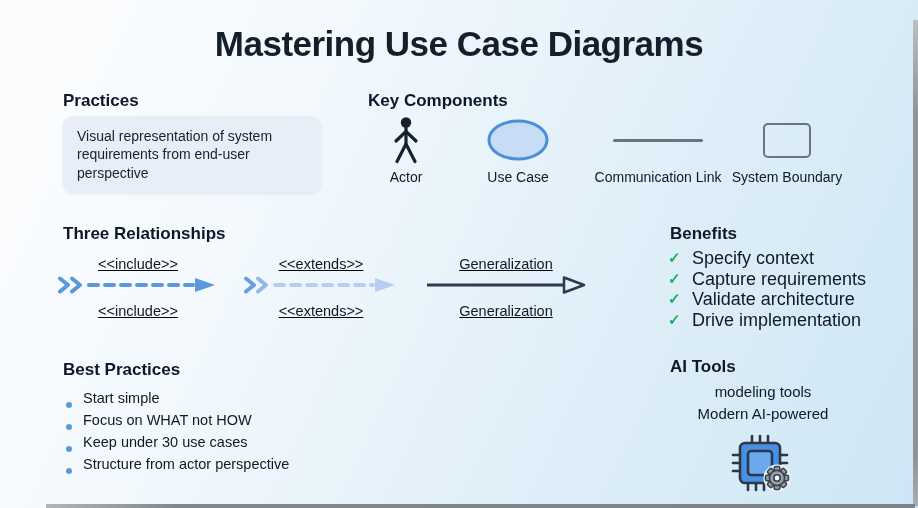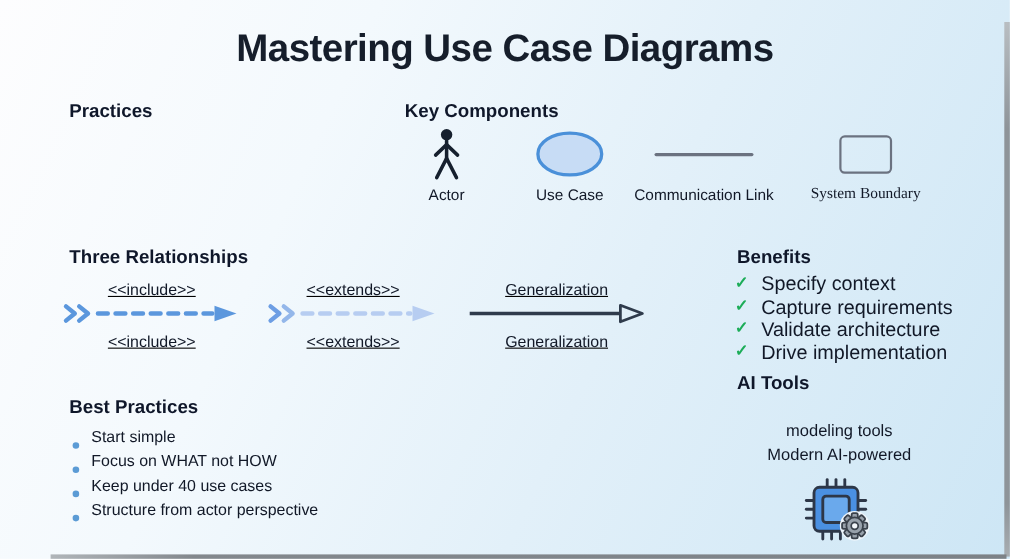--- a/index.html
+++ b/index.html
@@ -62,20 +62,21 @@
   svg{display:block;}
 </style>
 </head>
 <body>
 
 <div class="slide">
 
   <div class="title">Mastering Use Case Diagrams</div>
 
   <div class="h2" style="left:63px;top:91px;">Practices</div>
+  <div class="def-box">Visual representation of system requirements from end-user perspective</div>
 
   <div class="h2" style="left:368px;top:91px;">Key Components</div>
 
   <div class="comp-item" style="left:370px;width:72px;">
     <div class="comp-icon-box">
       <svg width="34" height="48" viewBox="0 0 34 48">
         <circle cx="17" cy="6.5" r="5.2" fill="#16202e"></circle>
         <line x1="17" y1="12" x2="17" y2="28" stroke="#16202e" stroke-width="3.2" stroke-linecap="round"></line>
         <path d="M7,25 L17,15.5 L27,25" fill="none" stroke="#16202e" stroke-width="3.2" stroke-linecap="round" stroke-linejoin="round"></path>
         <path d="M8,45.5 L17,28 L26,45.5" fill="none" stroke="#16202e" stroke-width="3.2" stroke-linecap="round" stroke-linejoin="round"></path>
@@ -86,28 +87,28 @@
 
   <div class="comp-item" style="left:458px;width:120px;">
     <div class="comp-icon-box">
       <svg width="64" height="44" viewBox="0 0 64 44">
         <ellipse cx="32" cy="22" rx="29" ry="19" fill="#c7dcf5" stroke="#4a90d9" stroke-width="3"></ellipse>
       </svg>
     </div>
     <div class="comp-label">Use Case</div>
   </div>
 
-  <div class="comp-item" style="left:565px;width:150px;">
+  <div class="comp-item" style="left:583px;width:150px;">
     <div class="comp-icon-box">
       <div class="link-line"></div>
     </div>
     <div class="comp-label">Communication Link</div>
   </div>
 
-  <div class="comp-item" style="left:713px;width:148px;font-family:Liberation Serif, serif;">
+  <div class="comp-item" style="left:713px;width:148px;">
     <div class="comp-icon-box">
       <div class="boundary-rect"></div>
     </div>
     <div class="comp-label">System Boundary</div>
   </div>
 
   <div class="h2" style="left:63px;top:224px;">Three Relationships</div>
 
   <div class="rel-group" style="left:56px;width:164px;">
     <div class="rel-label">&lt;&lt;include&gt;&gt;</div>
@@ -171,29 +172,29 @@
     <div class="bp-row">
       <span class="bp-bullet"></span>
       <span class="bp-text">Start simple</span>
     </div>
     <div class="bp-row">
       <span class="bp-bullet"></span>
       <span class="bp-text">Focus on WHAT not HOW</span>
     </div>
     <div class="bp-row">
       <span class="bp-bullet"></span>
-      <span class="bp-text">Keep under 40 use cases</span>
+      <span class="bp-text">Keep under 30 use cases</span>
     </div>
     <div class="bp-row">
       <span class="bp-bullet"></span>
       <span class="bp-text">Structure from actor perspective</span>
     </div>
   </div>
 
-  <div class="h2" style="left:670px;top:339px;">AI Tools</div>
+  <div class="h2" style="left:670px;top:357px;">AI Tools</div>
   <div class="ai-text">
     <div>modeling tools</div>
     <div>Modern AI-powered</div>
   </div>
 
   <div class="chip-wrap">
     <svg width="62" height="58" viewBox="0 0 62 58">
 
       <g stroke="#2d3748" stroke-width="2.6" stroke-linecap="round">
         <line x1="21" y1="2" x2="21" y2="9"></line>

